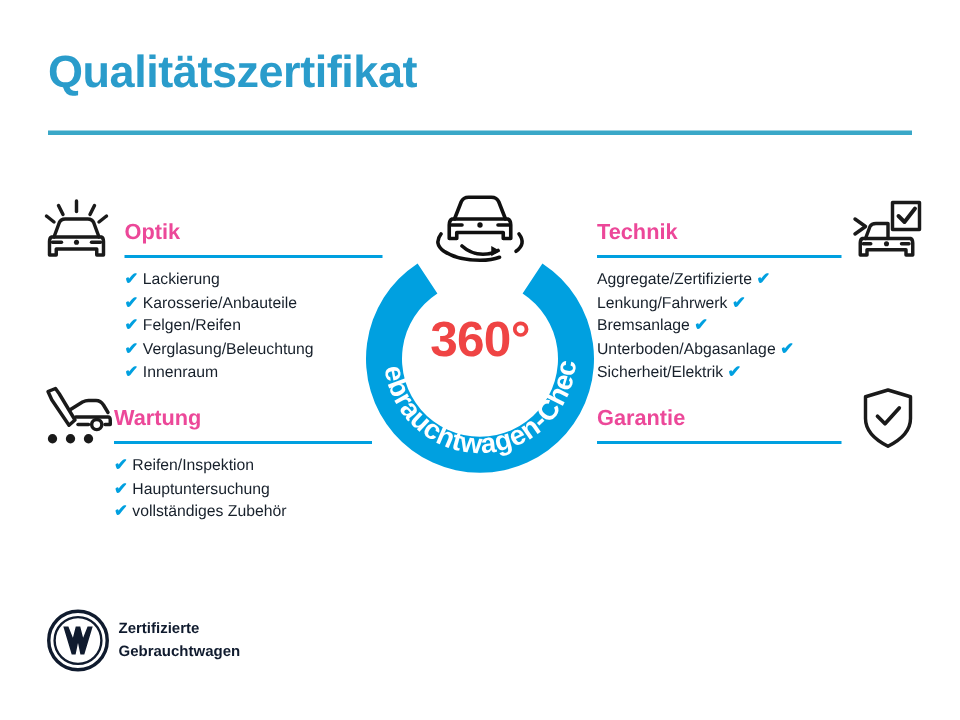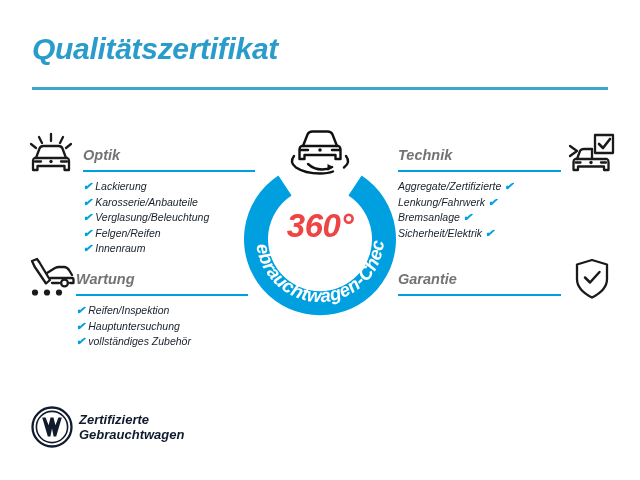--- a/index.html
+++ b/index.html
@@ -6,21 +6,20 @@
   html, body {
     width: 640px; height: 480px;
     background: #ffffff;
     font-family: "Liberation Sans", sans-serif;
     overflow: hidden;
   }
   #page {
     position: relative;
     width: 516px; height: 480px;
     background: #ffffff;
-    font-style: italic;
   }
 
   
   #title {
     position: absolute;
     left: 32px; top: 32px;
     font-size: 30px;
     font-weight: bold;
     color: #2a9ccb;
     letter-spacing: -0.3px;
@@ -34,21 +33,21 @@
   }
 
   
   .section { position: absolute; }
   .sec-left  { text-align: left; }
   .sec-right { text-align: left; }
 
   .sec-head {
     font-size: 14.5px;
     font-weight: bold;
-    color: #737373;
+    color: #ec4899;
     line-height: 1.1;
     white-space: nowrap;
   }
   .sec-rule {
     height: 2px;
     background: #00a0e0;
     margin-top: 6px;
     margin-bottom: 7px;
   }
   .sec-list { list-style: none; }
@@ -101,21 +100,21 @@
     color: #ef4444;
     letter-spacing: -0.5px;
   }
 
   
   #footer { position: absolute; left: 31px; top: 406px; }
   #vw-mark { position: absolute; left: 0; top: 0; }
   #footer-text {
     position: absolute;
     left: 48px; top: 6px;
-    font-size: 13px;
+    font-size: 10px;
     font-weight: bold;
     color: #101b2e;
     line-height: 15px;
     white-space: nowrap;
   }
 </style>
 </head>
 <body>
 
 <div id="page">
@@ -170,22 +169,22 @@
       <path d="M13 20.5 L18 25.5 L27.5 15" stroke-width="2.5"></path>
     </svg>
   </div>
 
   <div class="section sec-left" id="sec-optik">
     <div class="sec-head">Optik</div>
     <div class="sec-rule"></div>
     <ul class="sec-list">
       <li><span class="chk">✔</span><span>Lackierung</span></li>
       <li><span class="chk">✔</span><span>Karosserie/Anbauteile</span></li>
+      <li><span class="chk">✔</span><span>Felgen/Reifen</span></li>
       <li><span class="chk">✔</span><span>Verglasung/Beleuchtung</span></li>
-      <li><span class="chk">✔</span><span>Felgen/Reifen</span></li>
       <li><span class="chk">✔</span><span>Innenraum</span></li>
     </ul>
   </div>
 
   <div class="section sec-left" id="sec-wartung">
     <div class="sec-head">Wartung</div>
     <div class="sec-rule"></div>
     <ul class="sec-list">
       <li><span class="chk">✔</span><span>Reifen/Inspektion</span></li>
       <li><span class="chk">✔</span><span>Hauptuntersuchung</span></li>
@@ -193,20 +192,21 @@
     </ul>
   </div>
 
   <div class="section sec-right" id="sec-technik">
     <div class="sec-head">Technik</div>
     <div class="sec-rule"></div>
     <ul class="sec-list">
       <li><span>Aggregate/Zertifizierte</span><span class="chk">✔</span></li>
       <li><span>Lenkung/Fahrwerk</span><span class="chk">✔</span></li>
       <li><span>Bremsanlage</span><span class="chk">✔</span></li>
+      <li><span>Unterboden/Abgasanlage</span><span class="chk">✔</span></li>
       <li><span>Sicherheit/Elektrik</span><span class="chk">✔</span></li>
     </ul>
   </div>
 
   <div class="section sec-right" id="sec-garantie">
     <div class="sec-head">Garantie</div>
     <div class="sec-rule"></div>
   </div>
 
   <div id="badge">

